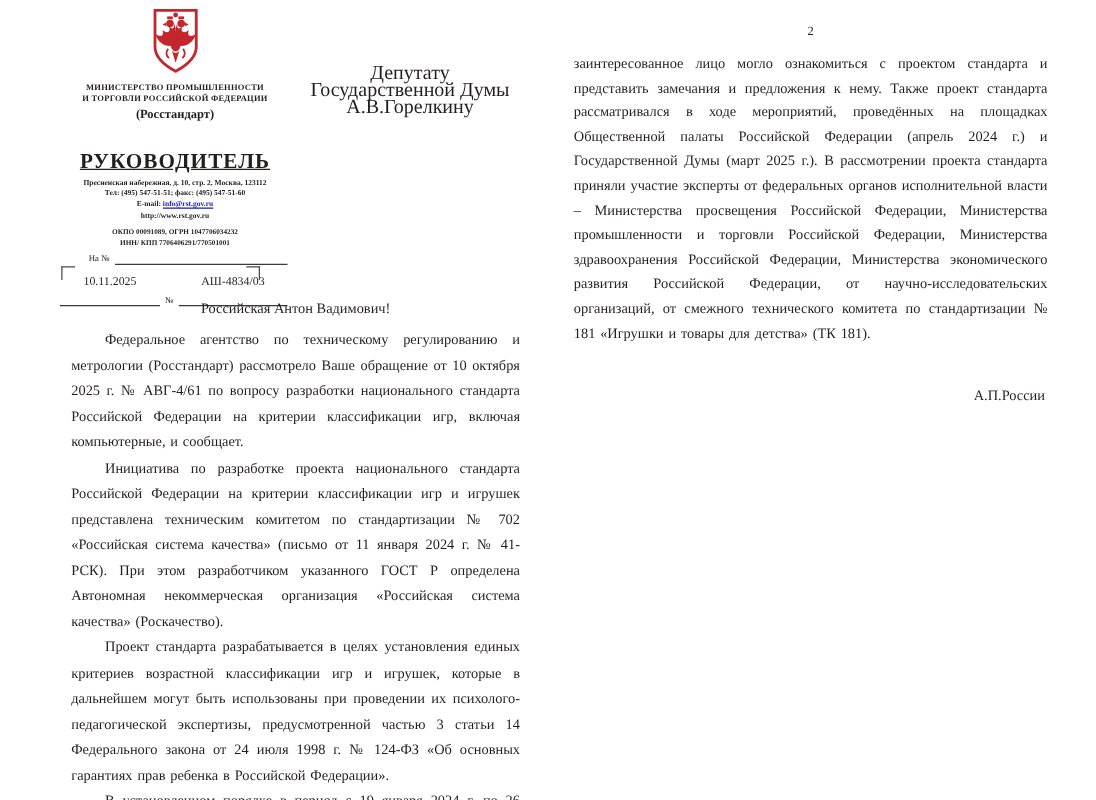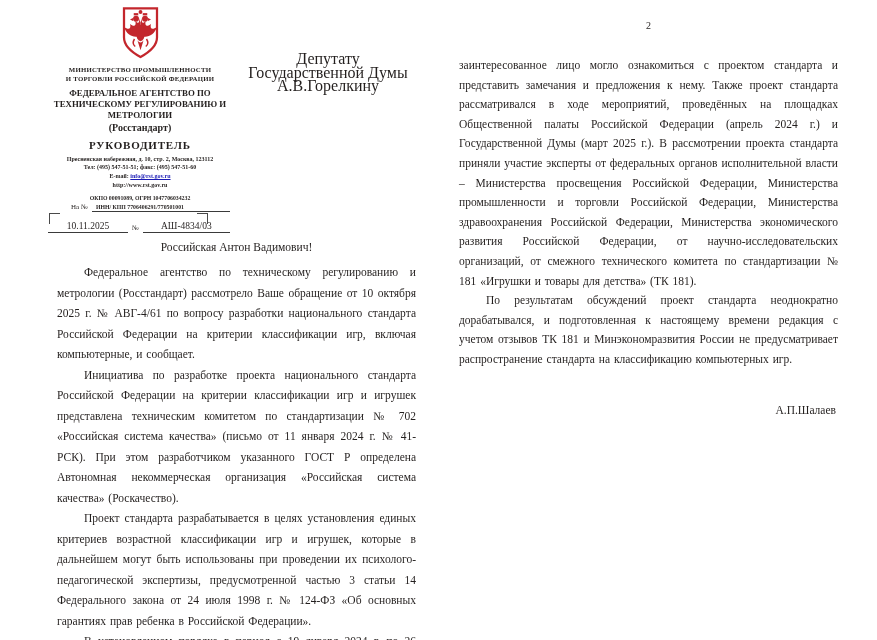--- a/index.html
+++ b/index.html
@@ -9,45 +9,45 @@
   .page { position:absolute; top:0; height:640px; background:#ffffff; }
   .page1 { left:0; width:437px; }
   .page2 { left:437px; width:440px; }
 
   
   .lh-col { position:absolute; left:48px; top:6px; width:184px; text-align:center; }
   .emblem { display:inline-block; }
   .lh-ministry { font-weight:bold; font-size:6.8px; line-height:1.3; white-space:pre-line; margin-top:2px; letter-spacing:.2px; }
   .lh-agency { font-weight:bold; font-size:8.8px; line-height:1.25; white-space:pre-line; margin-top:4px; }
   .lh-agency-short { font-weight:bold; font-size:10px; margin-top:1px; }
-  .lh-position { font-weight:bold; font-size:11px; letter-spacing:.8px; margin-top:6px; }
+  .lh-position { font-weight:bold; font-size:17px; letter-spacing:.8px; margin-top:22px;text-decoration:underline; }
   .lh-small { font-weight:bold; font-size:6px; line-height:1.45; margin-top:4px; }
   .lh-small .link { color:#1a1ab5; text-decoration:underline; }
   .lh-codes { font-weight:bold; font-size:5.8px; line-height:1.5; margin-top:5px; }
 
   .date-row { position:absolute; left:48px; top:184px; width:182px; display:flex; align-items:flex-end; font-size:9.5px; }
-  .u-line { border-bottom:1px solid #3a3a3a; text-align:center; padding-bottom:1px; }
+  .u-line { border-bottom:1px solid #3a3a3a; text-align:center; padding-bottom:13px; }
   .date-cell { width:80px; }
   .no-sign { font-size:7px; padding:0 4px 1px 4px; }
   .num-cell { flex:1;margin-top:37px; }
   .ref-row { position:absolute; left:48px; top:202px; width:182px; display:flex; align-items:flex-end; font-size:7px; }
   .ref-label { padding-right:4px; padding-bottom:1px;padding-left:23px; }
   .ref-line { flex:1; border-bottom:1px solid #3a3a3a; height:10px; }
   .corner { position:absolute; width:11px; height:11px; top:213px; }
   .corner-l { left:49px; border-left:1px solid #4a4a4a; border-top:1px solid #4a4a4a; }
   .corner-r { left:197px; border-right:1px solid #4a4a4a; border-top:1px solid #4a4a4a; }
 
   
   .addressee { position:absolute; left:236px; top:52px; width:184px; text-align:center; font-size:16px; line-height:13.5px; white-space:pre-line; }
 
   
   .body1 { position:absolute; left:57px; top:241px; width:359px; }
   .salutation { text-align:center; font-size:11.5px; margin-bottom:9px; }
   .body1 p, .body2 p { font-size:11.5px; line-height:20.5px; text-align:justify; text-indent:27px; word-spacing:1px; }
-  .body2 { position:absolute; left:22px; top:56px; width:379px; }
+  .body2 { position:absolute; left:22px; top:42px; width:379px; }
   .body2 p { line-height:19.6px; }
   .body2 p.cont { text-indent:0; }
   .pagenum { position:absolute; left:22px; top:20px; width:379px; text-align:center; font-size:10px; }
   .signature { text-align:right; font-size:11.5px; margin-top:34px; padding-right:2px; }
 </style>
 </head>
 <body>
 
 <div class="sheet">
 
@@ -68,23 +68,20 @@
             <rect x="21" y="9.5" width="6" height="3"></rect>
             <rect x="33" y="9.5" width="6" height="3"></rect>
             <circle cx="30" cy="8" r="2.6"></circle>
             <path d="M26 46 L30 59 L34 46 Q30 51 26 46 Z"></path>
             <path d="M22 44 q-4 6 1 10 M38 44 q4 6 -1 10" stroke="#c3262c" stroke-width="2" fill="none"></path>
           </g>
         </svg>
       </span>
       <div class="lh-ministry">МИНИСТЕРСТВО ПРОМЫШЛЕННОСТИ
 И ТОРГОВЛИ РОССИЙСКОЙ ФЕДЕРАЦИИ</div>
-      <div class="lh-agency">ФЕДЕРАЛЬНОЕ АГЕНТСТВО ПО
-ТЕХНИЧЕСКОМУ РЕГУЛИРОВАНИЮ И
-МЕТРОЛОГИИ</div>
       <div class="lh-agency-short">(Росстандарт)</div>
       <div class="lh-position">РУКОВОДИТЕЛЬ</div>
       <div class="lh-small">
         <div>Пресненская набережная, д. 10, стр. 2, Москва, 123112</div>
         <div>Тел: (495) 547-51-51; факс: (495) 547-51-60</div>
         <div><span>E-mail: </span><span class="link">info@rst.gov.ru</span></div>
         <div>http://www.rst.gov.ru</div>
       </div>
       <div class="lh-codes">
         <div>ОКПО 00091089, ОГРН 1047706034232</div>
@@ -114,18 +111,17 @@
       <p>Инициатива по разработке проекта национального стандарта Российской Федерации на критерии классификации игр и игрушек представлена техническим комитетом по стандартизации № 702 «Российская система качества» (письмо от 11 января 2024 г. № 41-РСК). При этом разработчиком указанного ГОСТ Р определена Автономная некоммерческая организация «Российская система качества» (Роскачество).</p>
       <p>Проект стандарта разрабатывается в целях установления единых критериев возрастной классификации игр и игрушек, которые в дальнейшем могут быть использованы при проведении их психолого-педагогической экспертизы, предусмотренной частью 3 статьи 14 Федерального закона от 24 июля 1998 г. № 124-ФЗ «Об основных гарантиях прав ребенка в Российской Федерации».</p>
       <p>В установленном порядке в период с 19 января 2024 г. по 26 апреля 2024 г. проведено публичное обсуждение проекта стандарта, в рамках которого любое</p>
     </div>
   </div>
 
   <div class="page page2">
     <div class="pagenum">2</div>
     <div class="body2">
       <p class="cont">заинтересованное лицо могло ознакомиться с проектом стандарта и представить замечания и предложения к нему. Также проект стандарта рассматривался в ходе мероприятий, проведённых на площадках Общественной палаты Российской Федерации (апрель 2024 г.) и Государственной Думы (март 2025 г.). В рассмотрении проекта стандарта приняли участие эксперты от федеральных органов исполнительной власти – Министерства просвещения Российской Федерации, Министерства промышленности и торговли Российской Федерации, Министерства здравоохранения Российской Федерации, Министерства экономического развития Российской Федерации, от научно-исследовательских организаций, от смежного технического комитета по стандартизации № 181 «Игрушки и товары для детства» (ТК 181).</p>
-      <p>По результатам обсуждений проект стандарта неоднократно дорабатывался, и подготовленная к настоящему времени редакция с учетом отзывов ТК 181 и Минэкономразвития России не предусматривает распространение стандарта на классификацию компьютерных игр.</p>
-      <div class="signature">А.П.Шалаев</div>
+      <div class="signature">А.П.России</div>
     </div>
   </div>
 
 </div>
 
 </body></html>

